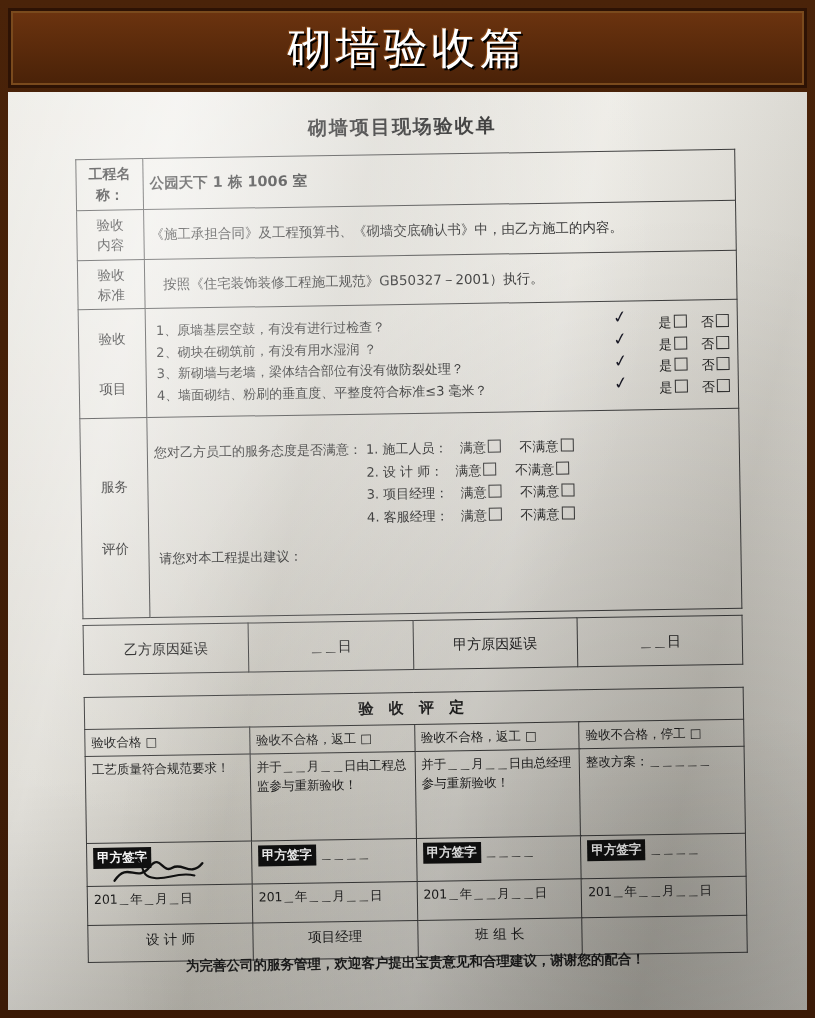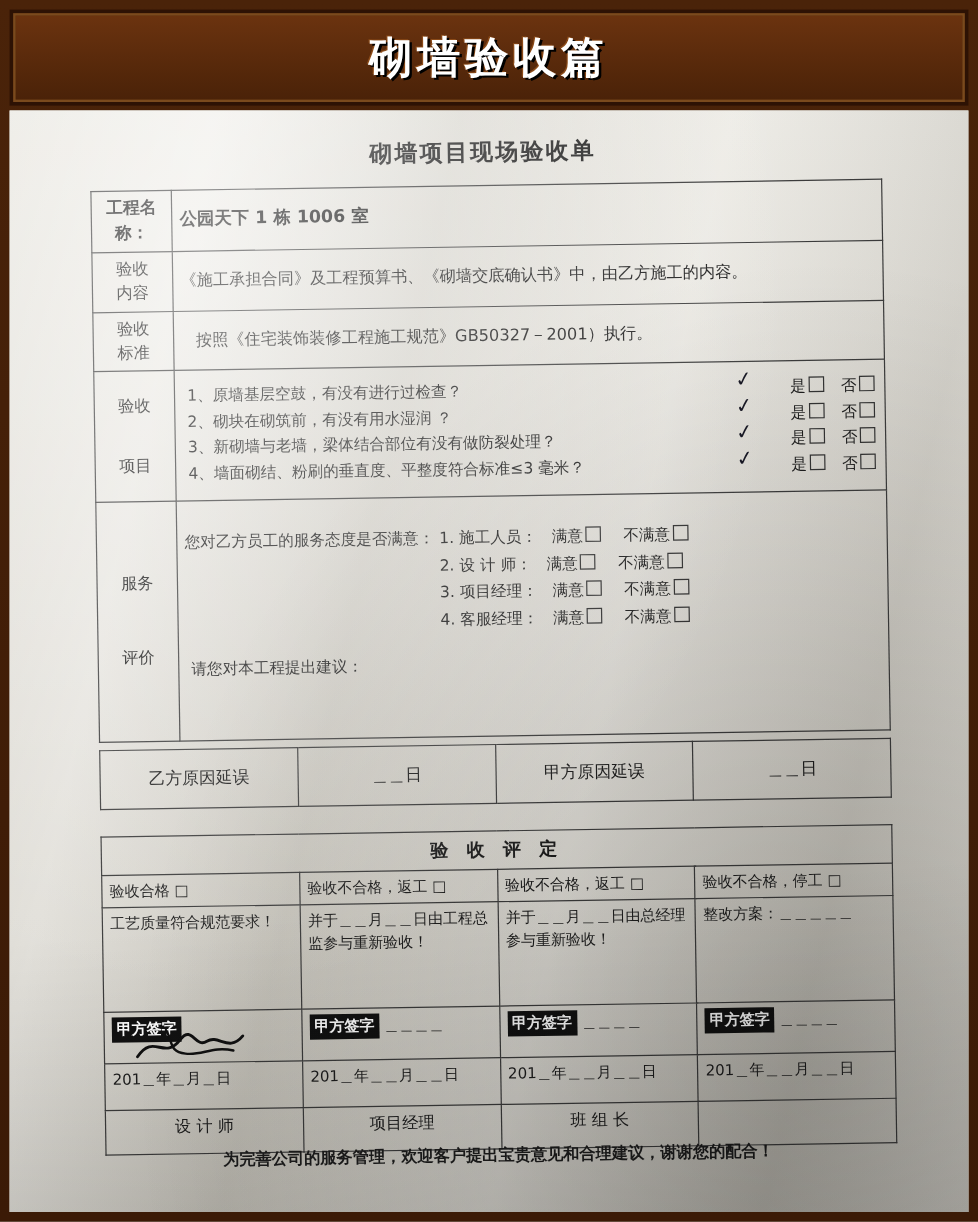--- a/index.html
+++ b/index.html
@@ -26,22 +26,22 @@
   }
   .banner-inner{
     width:100%;height:100%;
     border:2px solid #7a4a1d;
     box-sizing:border-box;
     display:flex;align-items:center;justify-content:center;
     background:linear-gradient(180deg,#6b330f 0%,#4a2208 100%);
   }
   .banner-title{
     font-family:"DejaVu Sans", sans-serif;
-    font-size:36px;
-    font-weight:bold;
+    font-size:44px;
+    font-weight:normal;
     letter-spacing:4px;
     color:#ffffff;
     text-shadow:2px 2px 0 #000, -1px -1px 0 #8a4a18;
   }
   
   .paper-wrap{
     position:absolute;left:8px;top:92px;width:799px;height:918px;
     background:#cfcdc6;
     overflow:hidden;
   }

